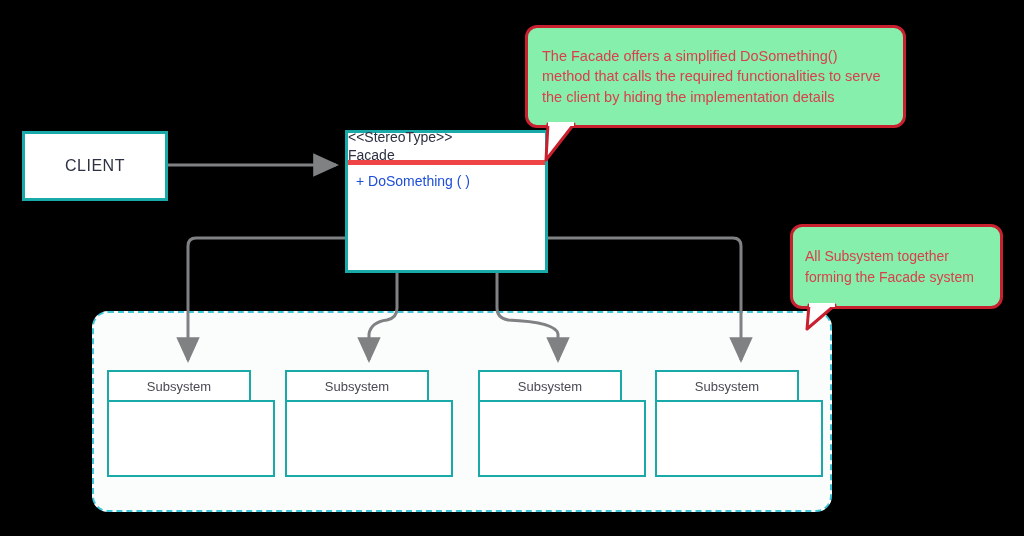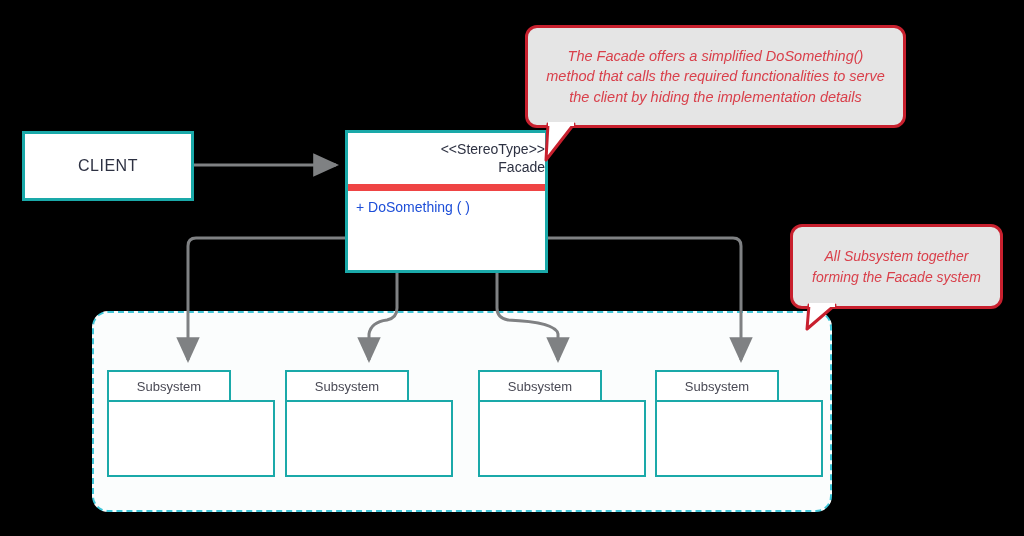--- a/index.html
+++ b/index.html
@@ -22,21 +22,21 @@
     position: absolute;
     background: #ffffff;
     border: 3px solid #1aa9a9;
     box-sizing: border-box;
   }
 
   
   #client-box {
     left: 22px;
     top: 131px;
-    width: 172px;
+    width: 146px;
     height: 70px;
     display: flex;
     align-items: center;
     justify-content: center;
   }
   #client-box .label {
     font-size: 16px;
     color: #2d3142;
     letter-spacing: .5px;
   }
@@ -44,25 +44,25 @@
   
   #facade-box {
     left: 345px;
     top: 130px;
     width: 203px;
     height: 143px;
     display: flex;
     flex-direction: column;
   }
   #facade-header {
-    height: 58px;
-    border-bottom: 7px solid #ef4444;
+    height: 32px;
+    border-bottom: 5px solid #ef4444;
     display: flex;
     flex-direction: column;
-    align-items: flex-end;
+    align-items: flex-start;
     justify-content: center;
     line-height: 1.25;
     box-sizing: border-box;
   }
   #facade-header .stereo,
   #facade-header .cls {
     font-size: 14px;
     color: #2d3142;
   }
   #facade-body {
@@ -92,21 +92,21 @@
   .subsystem {
     position: absolute;
     top: 370px;
     width: 168px;
     height: 107px;
   }
   .subsystem .tab {
     position: absolute;
     left: 0;
     top: 0;
-    width: 124px;
+    width: 144px;
     height: 32px;
     background: #ffffff;
     border: 2px solid #1aa9a9;
     box-sizing: border-box;
     display: flex;
     align-items: center;
     justify-content: center;
     z-index: 2;
   }
   .subsystem .tab span {
@@ -134,27 +134,26 @@
     left: 0;
     top: 0;
     width: 1024px;
     height: 536px;
     pointer-events: none;
   }
 
   
   .callout {
     position: absolute;
-    background: #e5e5e5;
+    background: #86efac;
     border: 3px solid #c8202e;
     border-radius: 12px;
     box-sizing: border-box;
     color: #d9404b;
-    text-align: center;
-    font-style: italic;
+    text-align: left;
   }
   #callout-facade {
     left: 525px;
     top: 25px;
     width: 381px;
     height: 103px;
     padding: 10px 14px;
     font-size: 14.5px;
     line-height: 1.42;
     display: flex;

